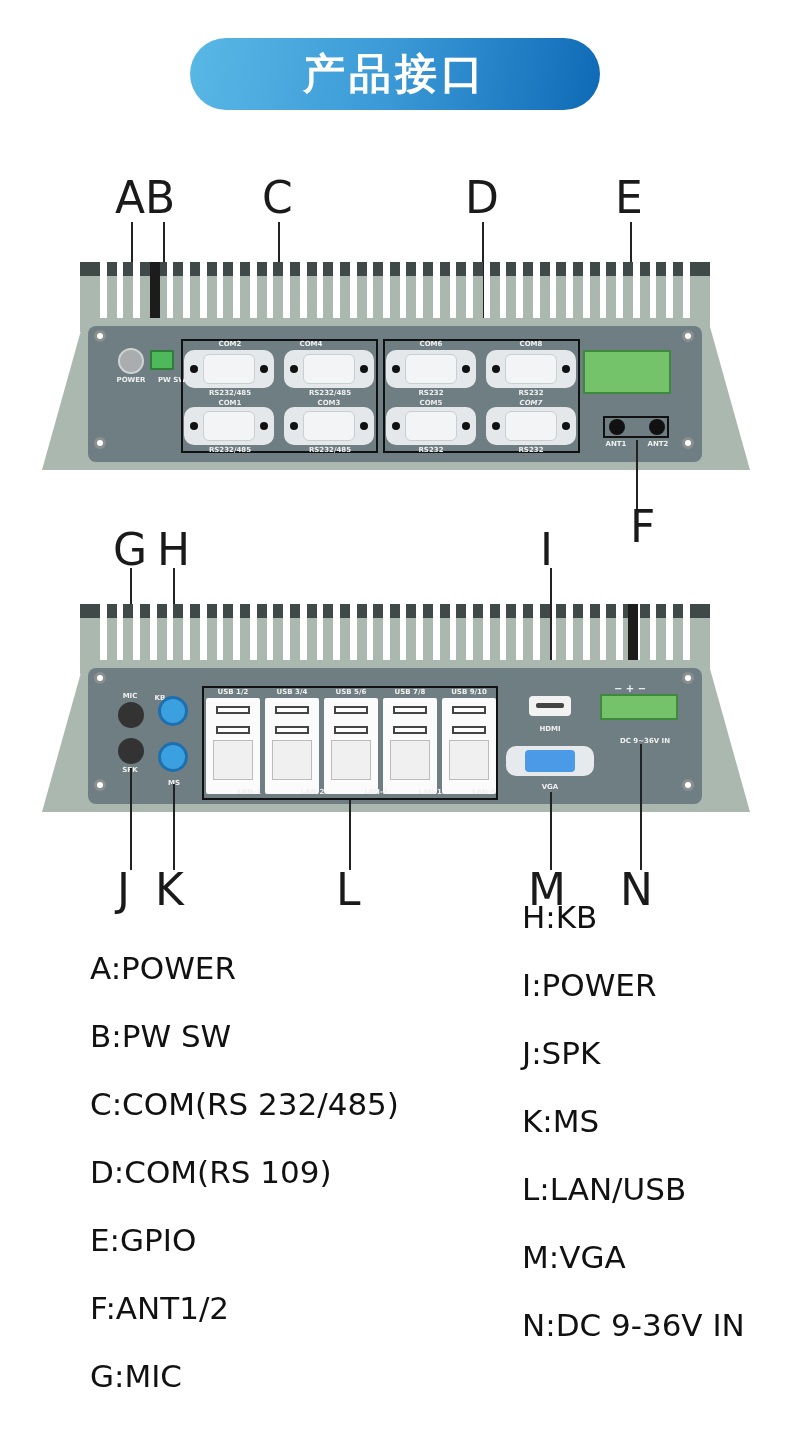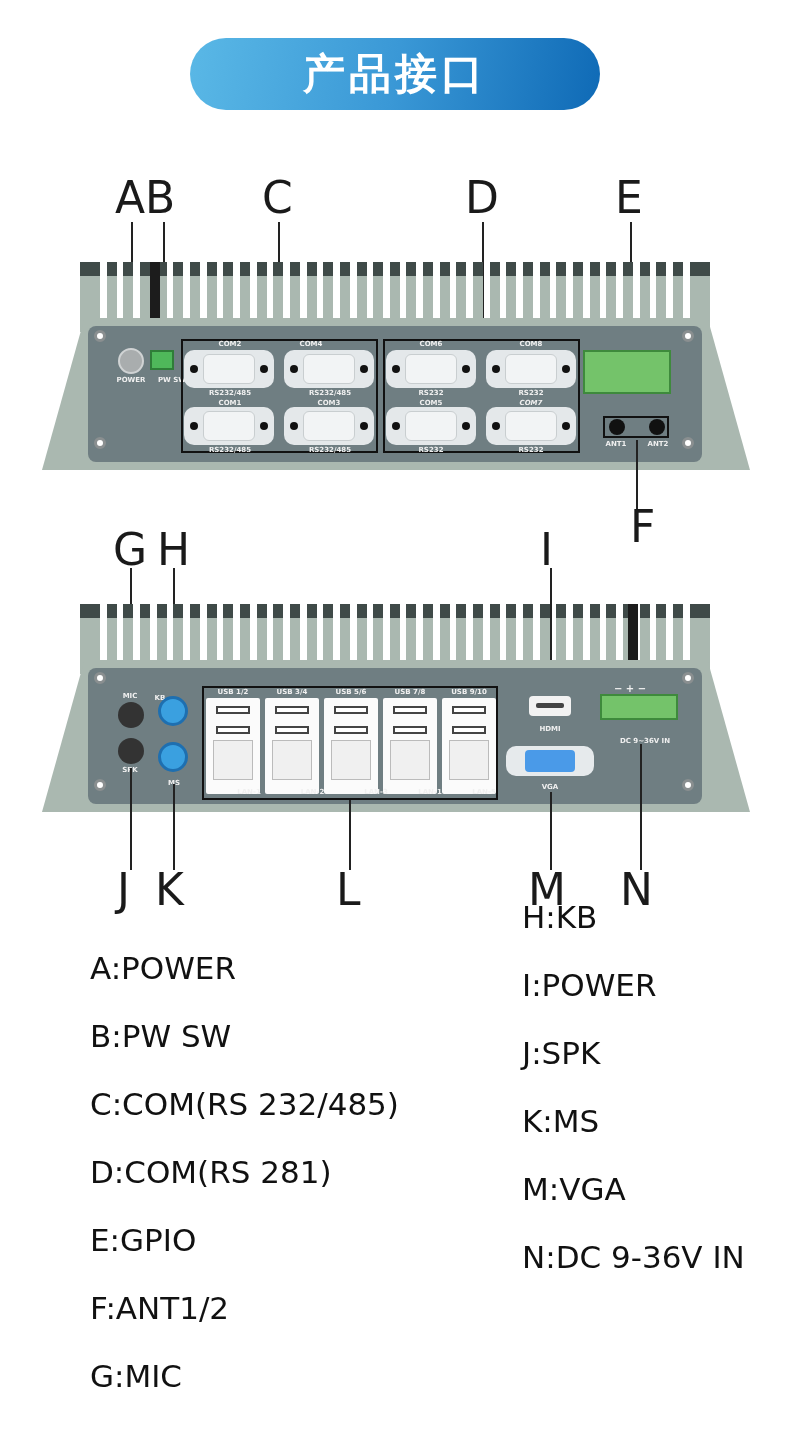--- a/index.html
+++ b/index.html
@@ -321,25 +321,26 @@
 <div class="abs letter" style="left:117px;top:868px;">J</div>
 <div class="abs letter" style="left:155px;top:868px;">K</div>
 <div class="abs letter" style="left:336px;top:868px;">L</div>
 <div class="abs letter" style="left:528px;top:868px;">M</div>
 <div class="abs letter" style="left:620px;top:868px;">N</div>
 
 <div class="abs" style="left:90px;top:950px;">
   <div class="legend" style="height:68px;">A:POWER</div>
   <div class="legend" style="height:68px;">B:PW SW</div>
   <div class="legend" style="height:68px;">C:COM(RS 232/485)</div>
-  <div class="legend" style="height:68px;">D:COM(RS 281)</div>
+  <div class="legend" style="height:68px;">D:COM(RS 109)</div>
   <div class="legend" style="height:68px;">E:GPIO</div>
   <div class="legend" style="height:68px;">F:ANT1/2</div>
   <div class="legend" style="height:68px;">G:MIC</div>
 </div>
 <div class="abs" style="left:474px;top:899px;margin-left:48px;">
   <div class="legend" style="height:68px;">H:KB</div>
   <div class="legend" style="height:68px;">I:POWER</div>
   <div class="legend" style="height:68px;">J:SPK</div>
   <div class="legend" style="height:68px;">K:MS</div>
+  <div class="legend" style="height:68px;">L:LAN/USB</div>
   <div class="legend" style="height:68px;">M:VGA</div>
   <div class="legend" style="height:68px;">N:DC 9-36V IN</div>
 </div>
 
 </body></html>

